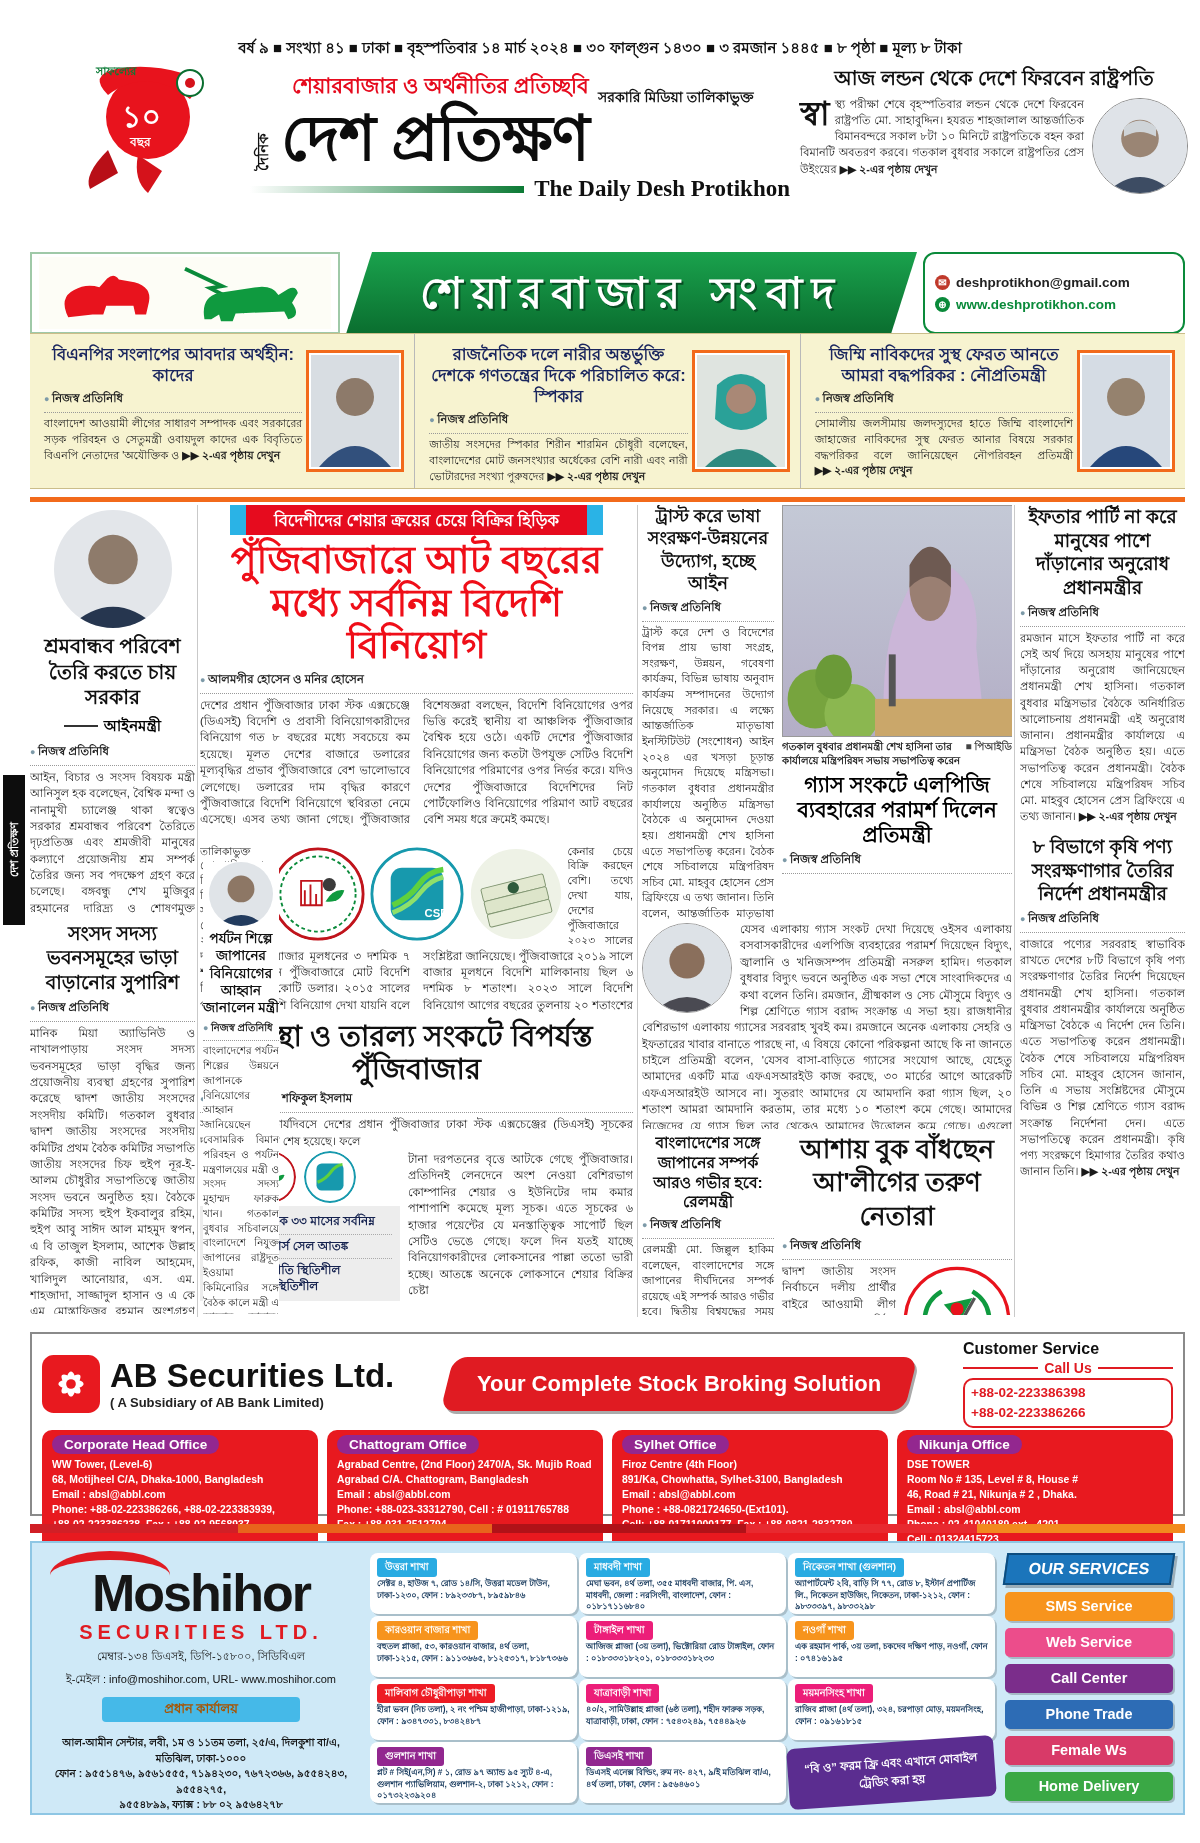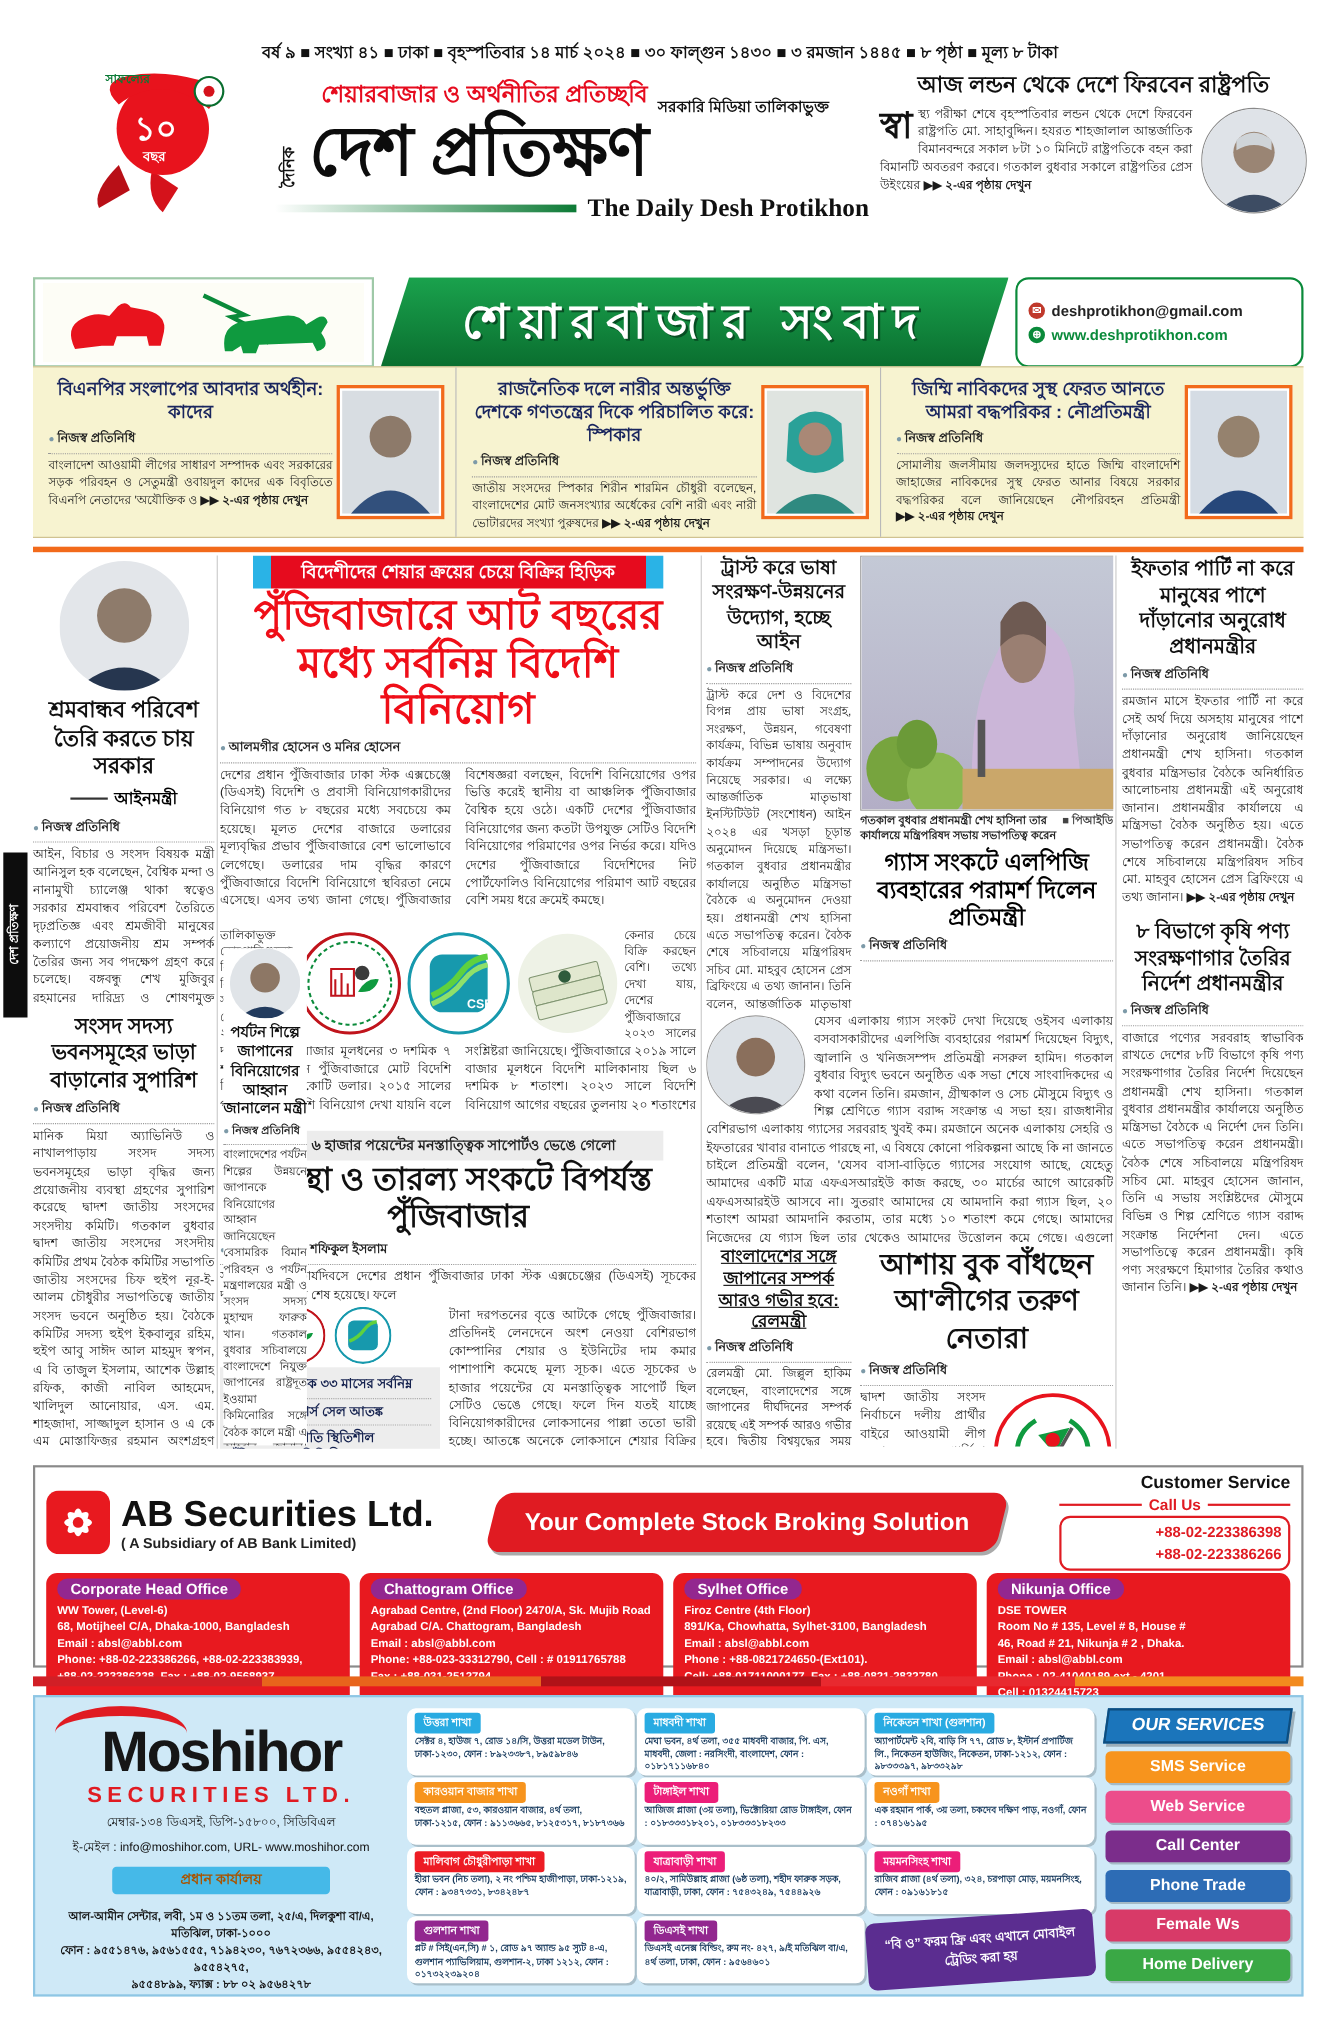--- a/index.html
+++ b/index.html
@@ -86,39 +86,39 @@
   .trustcol .bodytxt{font-size:10.8px;}
   .pmcol{flex:1;min-width:0;}
   .pmphoto{width:100%;height:230px;overflow:hidden;border:1px solid #999;}
   .caption{font-size:10.2px;font-weight:bold;color:#222;margin:3px 0;line-height:1.35;}
   .credit{float:right;font-weight:800;color:#444;}
   .gashl{font-size:21px;font-weight:900;text-align:center;line-height:1.2;margin-top:4px;}
   .gasbody{margin-top:2px;height:208px;overflow:hidden;}
   .gasbody .photo{float:left;width:88px;height:88px;margin:2px 8px 2px 0;border:1px solid #999;}
   .mrow2{display:flex;gap:8px;height:182px;overflow:hidden;margin-top:4px;}
   .japancol{width:132px;flex:none;}
-  .japancol .hl{font-size:15.5px;text-decoration:underline;}
+  .japancol .hl{font-size:15.5px;}
   .japancol .bodytxt{font-size:10.7px;}
   .youngcol{flex:1;min-width:0;}
   .youngcol .hl{font-size:26px;}
   .allogo{float:right;width:110px;height:110px;margin:2px 0 2px 6px;}
   .colR{left:1020px;top:505px;width:165px;height:812px;overflow:hidden;}
   .colR .hl{font-size:18.5px;}
   .colR .bodytxt{font-size:11.2px;}
   .agrigap{margin-top:10px;}
   
   .abad{left:30px;top:1332px;width:1155px;height:184px;border:2px solid #8a8a8a;background:#fff;padding:8px 10px;box-sizing:border-box;}
   .abtop{display:flex;align-items:center;height:84px;gap:10px;}
   .ablogo{width:58px;height:58px;flex:none;}
   .abname{font-size:33px;font-weight:bold;color:#111;font-family:"Liberation Sans",sans-serif;line-height:1;}
   .absub{font-size:13px;font-weight:bold;color:#222;margin-top:3px;}
   .ribbonwrap{flex:1;display:flex;justify-content:center;}
   .ribbon{background:#e01b22;color:#fff;font-size:22px;font-weight:900;padding:14px 30px;border-radius:14px;transform:skewX(-14deg);box-shadow:3px 3px 0 #aaa;}
   .ribbon span{display:inline-block;transform:skewX(14deg);}
-  .cs{width:210px;flex:none;text-align:right;}
+  .cs{width:210px;flex:none;text-align:left;}
   .cs .t{font-size:16px;font-weight:900;color:#111;}
   .callus{display:flex;align-items:center;gap:6px;color:#e01b22;font-weight:900;font-size:14px;margin:2px 0;}
   .callus::before,.callus::after{content:"";flex:1;border-top:2px solid #e01b22;}
   .phbox{border:2px solid #e01b22;border-radius:10px;padding:3px 6px;color:#e01b22;font-weight:900;font-size:13.5px;line-height:1.45;}
   .offices{display:flex;gap:9px;margin-top:4px;}
   .office{flex:1;background:#e8191f;border-radius:10px;padding:5px 10px 6px;color:#fff;min-height:78px;}
   .opill{display:inline-block;background:#93278f;color:#fff;font-weight:900;font-size:13.5px;border-radius:12px;padding:2px 12px;margin-bottom:3px;}
   .olines{font-size:10.4px;font-weight:bold;line-height:1.45;}
   
   .cbar{left:30px;top:1524px;width:1155px;height:9px;background:linear-gradient(90deg,#d11f26 0 18%,#e8641c 18% 40%,#b01218 40% 62%,#e8292f 62% 82%,#f28a1e 82% 100%);}
@@ -320,21 +320,20 @@
               <rect x="16" y="50" width="68" height="14" rx="2" fill="#dde5ca" stroke="#7f9470"></rect>
               <rect x="16" y="64" width="68" height="14" rx="2" fill="#e6ecd6" stroke="#7f9470"></rect>
               <circle cx="50" cy="43" r="6" fill="#2f5b3c"></circle>
             </g>
           </svg>
       </div>
       <div class="sidetxt bodytxt">কেনার চেয়ে বিক্রি করছেন বেশি। তথ্যে দেখা যায়, দেশের পুঁজিবাজারে ২০২৩ সালের ডিসেম্বর পর্যন্ত মোট বিদেশি বিনিয়োগ</div>
     </div>
     <div class="bodytxt cols2 b2"><span>দাঁড়িয়েছে মোট বাজার মূলধনের ৩ দশমিক ৭ শতাংশে। বর্তমানে পুঁজিবাজারে মোট বিদেশি বিনিয়োগ ২৩৩ কোটি ডলার। ২০১৫ সালের পর এত কম বিদেশি বিনিয়োগ দেখা যায়নি বলে সংশ্লিষ্টরা জানিয়েছে। পুঁজিবাজারে ২০১৯ সালে বাজার মূলধনে বিদেশি মালিকানায় ছিল ৬ দশমিক ৮ শতাংশ। ২০২৩ সালে বিদেশি বিনিয়োগ আগের বছরের তুলনায় ২০ শতাংশের বেশি কমে। ২০২২-২৩ অর্থবছরে বিদেশি বিনিয়োগ ছিল ২৩৩ কোটি মার্কিন ডলার। ২০১৮-১৯ অর্থবছরে বিদেশি বিনিয়োগ</span> </div>
 
-    <div class="kicker2">৬ হাজার পয়েন্টের মনস্তাত্ত্বিক সাপোর্টও ভেঙে গেলো</div>
     <div class="chl hl">আস্থা ও তারল্য সংকটে বিপর্যস্ত পুঁজিবাজার</div>
     <div class="byline">মনির হোসেন ও শফিকুল ইসলাম</div>
     <div class="bodytxt">সপ্তাহের চতুর্থ কার্যদিবসে দেশের প্রধান পুঁজিবাজার ঢাকা স্টক এক্সচেঞ্জের (ডিএসই) সূচকের দরপতনে লেনদেন শেষ হয়েছে। ফলে</div>
     <div class="crisisrow">
       <div class="crisisleft">
         <div class="logosrow">
           <div class="circ round">
             <svg class="phsvg" viewBox="0 0 100 100">
                 <circle cx="50" cy="50" r="48" fill="#fff" stroke="#c0141c" stroke-width="4"></circle>
                 <g stroke="#c0141c" stroke-width="3">

